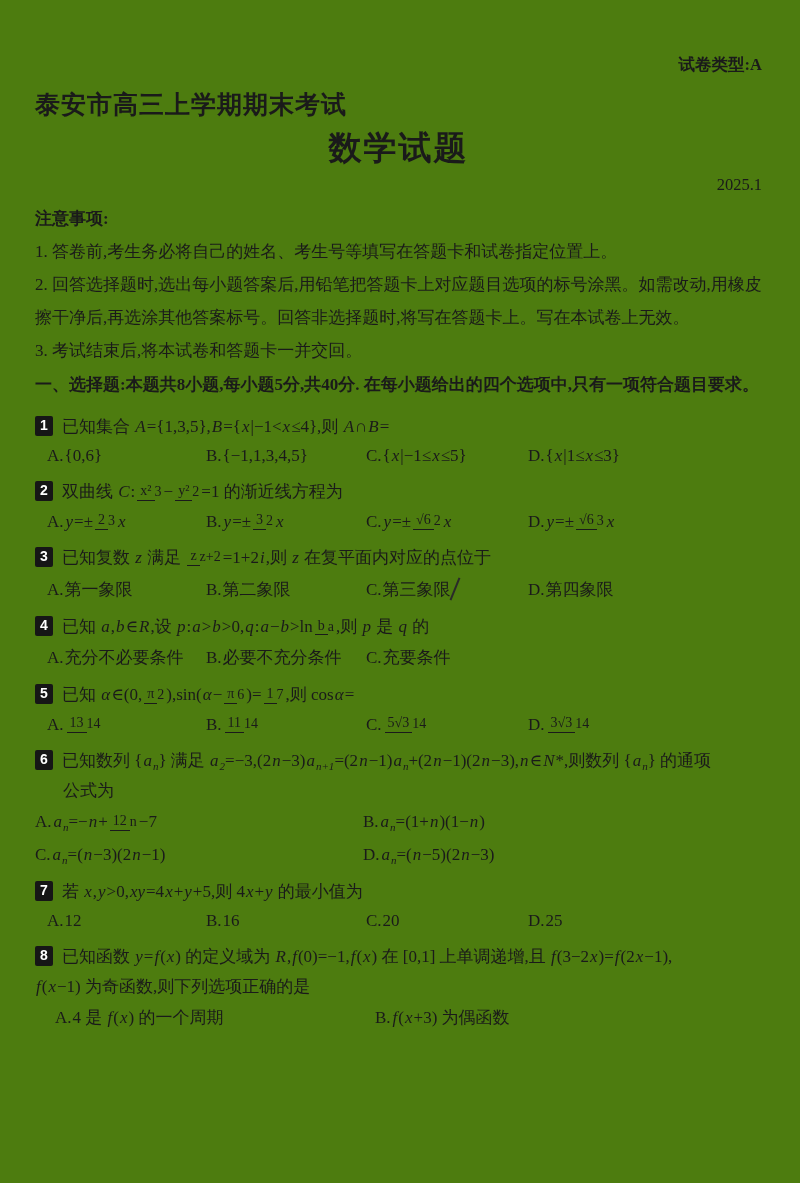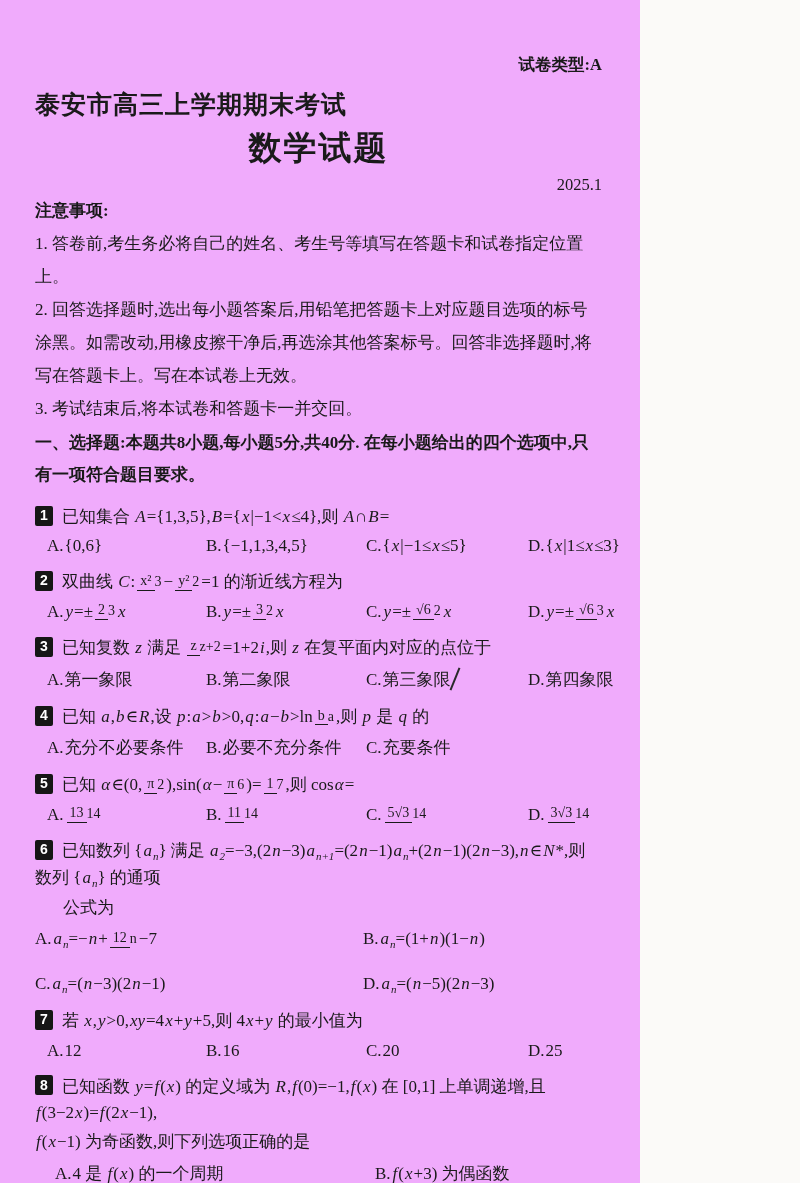--- a/index.html
+++ b/index.html
@@ -1,43 +1,43 @@
 <!DOCTYPE html>
 <html><head>
 <meta charset="utf-8">
 <style>
   html,body{margin:0;padding:0;}
   body{width:800px;height:1183px;background:#fbfaf8;}
-  .page{box-sizing:border-box;width:640px;height:1183px;overflow:hidden;
+  .page{box-sizing:border-box;width:800px;height:1183px;overflow:hidden;
         padding:54px 38px 0 35px;
         font-family:"Liberation Serif","DejaVu Serif",serif;
-        color:#1a1a1a;font-size:17px;background:#f0abfc;}
+        color:#1a1a1a;font-size:17px;background:#4d7c0f;}
   .paper-type{text-align:right;font-weight:bold;font-size:16.5px;}
   .title{margin:12px 0 0;text-align:left;font-size:25px;font-weight:bold;letter-spacing:1px;}
   .subtitle{margin:5px 0 0;text-align:center;font-size:33px;font-weight:bold;letter-spacing:2px;}
   .date{text-align:right;font-size:16.5px;margin-top:4px;}
-  .notice-heading{font-weight:bold;line-height:32px;}
+  .notice-heading{font-weight:bold;margin-top:8px;line-height:32px;}
   .notice-item{line-height:33px;}
   .section-header{font-weight:bold;line-height:32px;margin-top:2px;}
   .question{margin-top:13px;}
   .q-line{line-height:1.55;margin-top:3px;}
   .q-line.indent{padding-left:28px;}
   .badge{display:inline-flex;width:18px;height:20px;background:#161616;color:#fff;
          font-weight:bold;font-size:14px;align-items:center;justify-content:center;
          margin-right:9px;vertical-align:2px;border-radius:2px;
          font-family:"Liberation Sans","DejaVu Sans",sans-serif;}
   .m{font-style:italic;padding:0 1px;}
   .sb{font-size:11px;font-style:italic;vertical-align:-4px;}
   .frac{display:inline-flex;text-align:center;vertical-align:middle;
         margin:0 2px;line-height:1.05;font-size:14px;position:relative;top:-1px;}
   .frac .num{padding:0 3px 1px;border-bottom:1.4px solid #1a1a1a;}
   .frac .den{padding-top:1px;}
   .options{margin-top:6px;}
   .options.row4{display:grid;grid-template-columns:159px 160px 162px 1fr;padding-left:12px;align-items:center;}
-  .options.grid2{display:grid;grid-template-columns:328px 1fr;row-gap:24px;align-items:center;margin-top:8px;}
+  .options.grid2{display:grid;grid-template-columns:328px 1fr;row-gap:12px;align-items:center;margin-top:8px;}
   .options.row2{display:grid;grid-template-columns:320px 1fr;padding-left:20px;align-items:center;}
   .option{white-space:nowrap;}
   .olabel{margin-right:1px;}
   .pen-slash{display:inline-block;width:2px;height:24px;background:#2a2a2a;
              transform:rotate(22deg);vertical-align:-6px;margin-left:3px;}
 </style>
 </head>
 <body>
 
 <div class="page">

